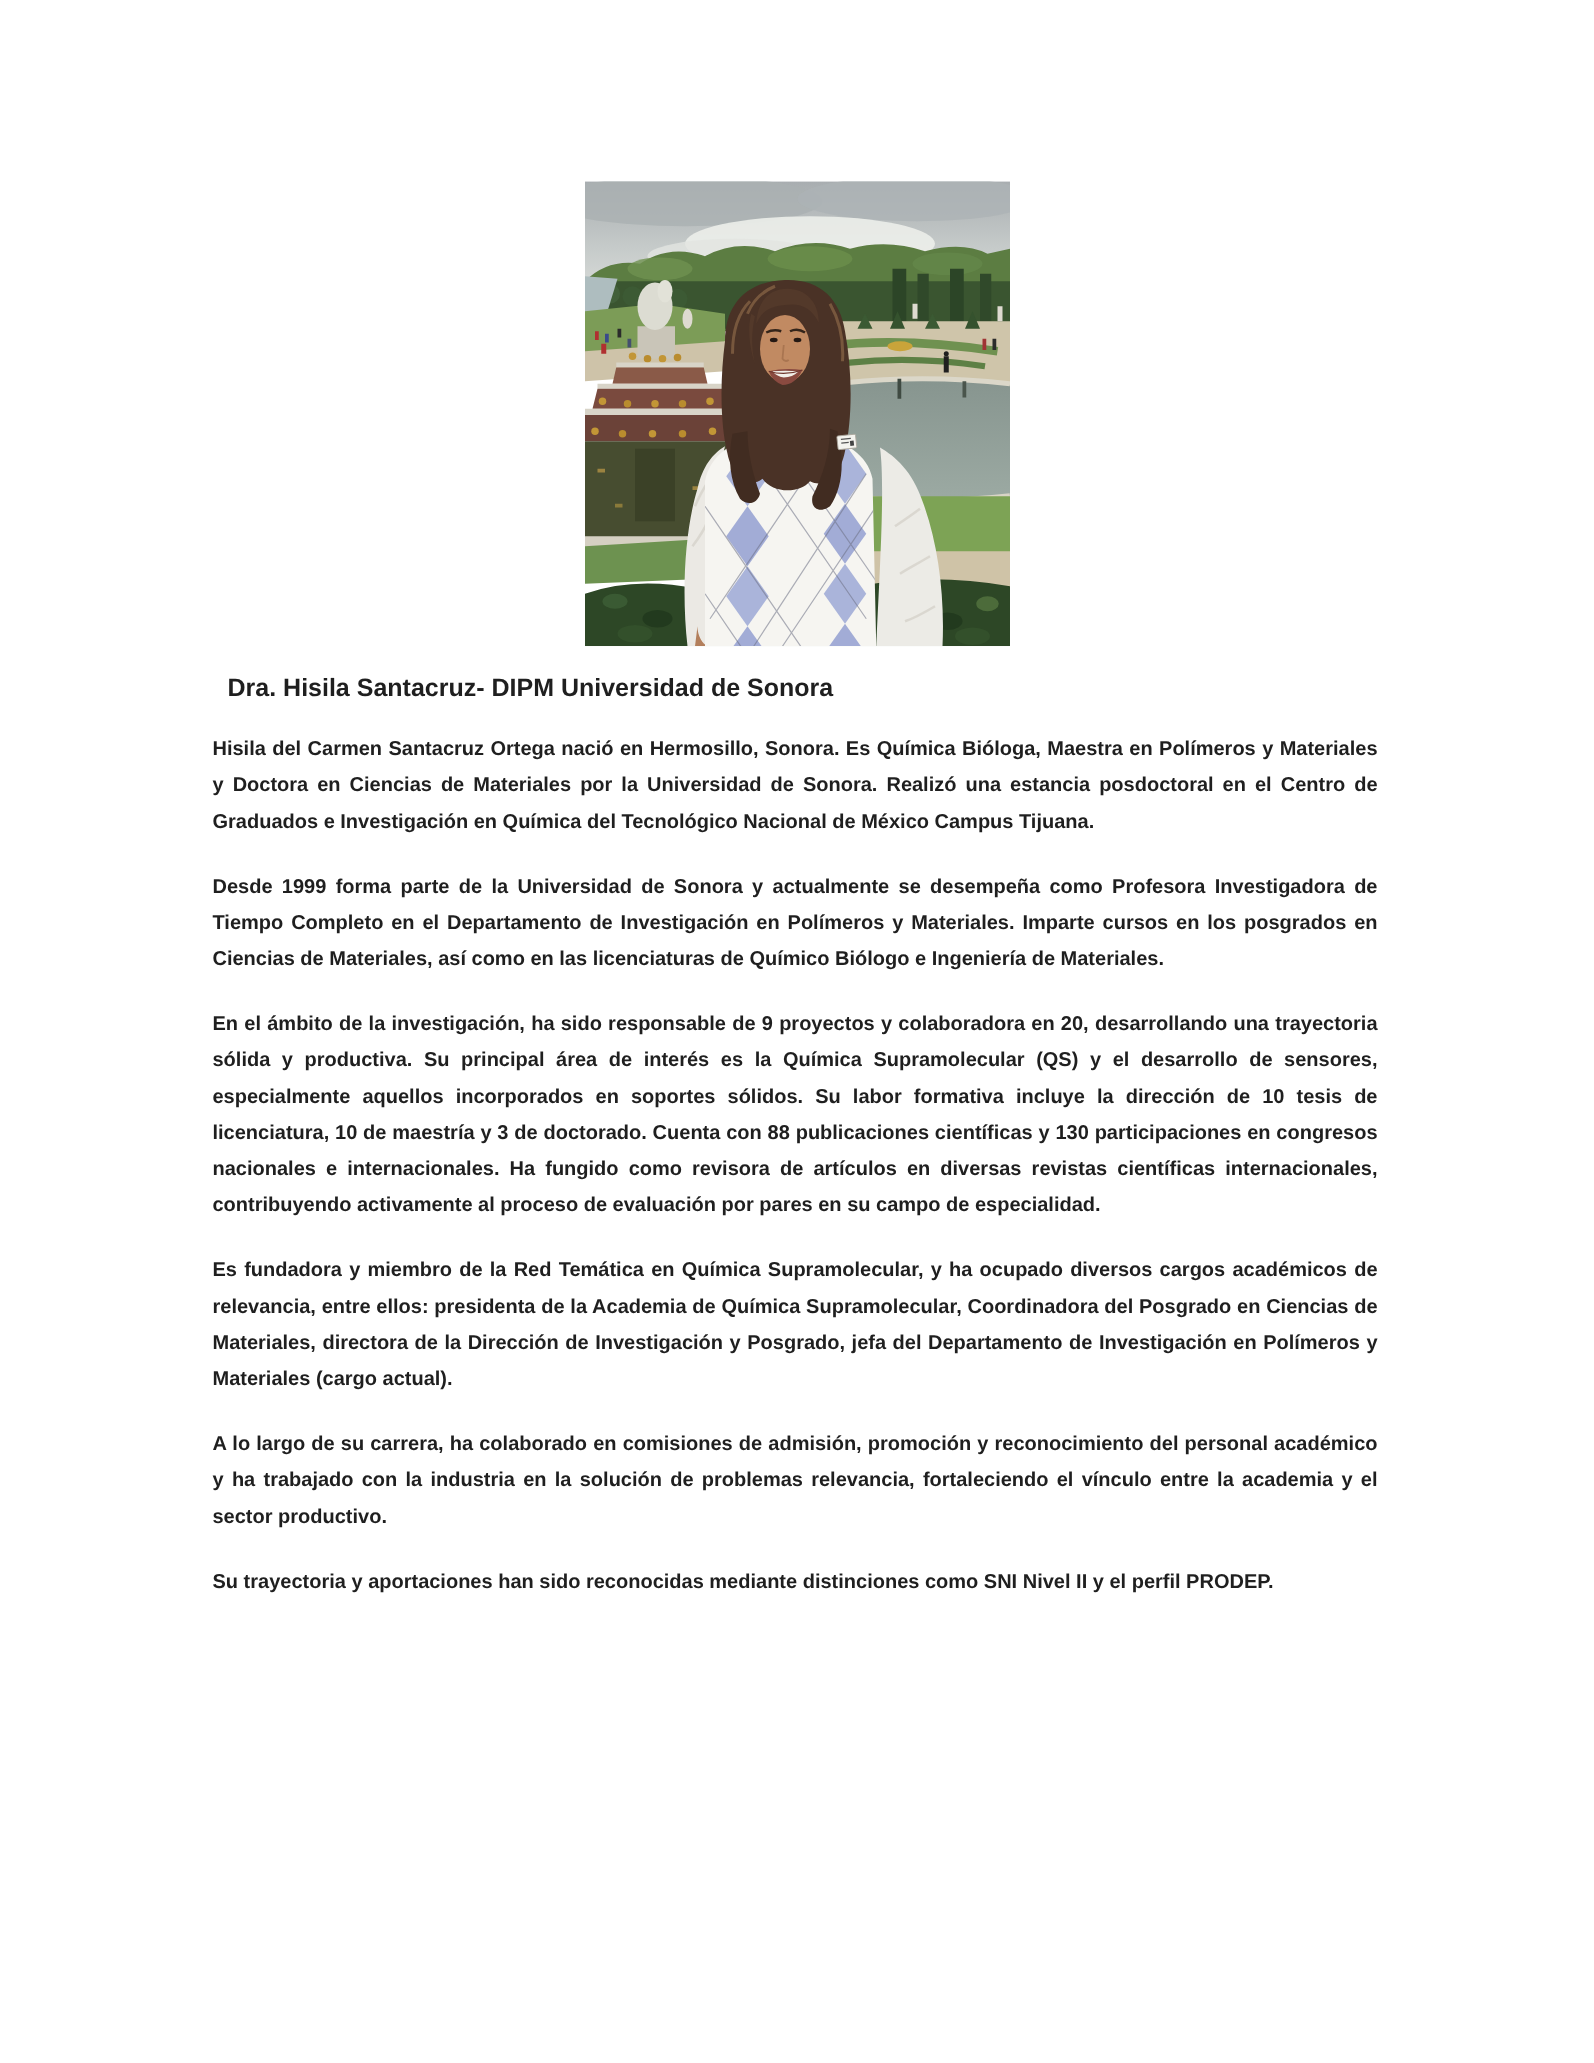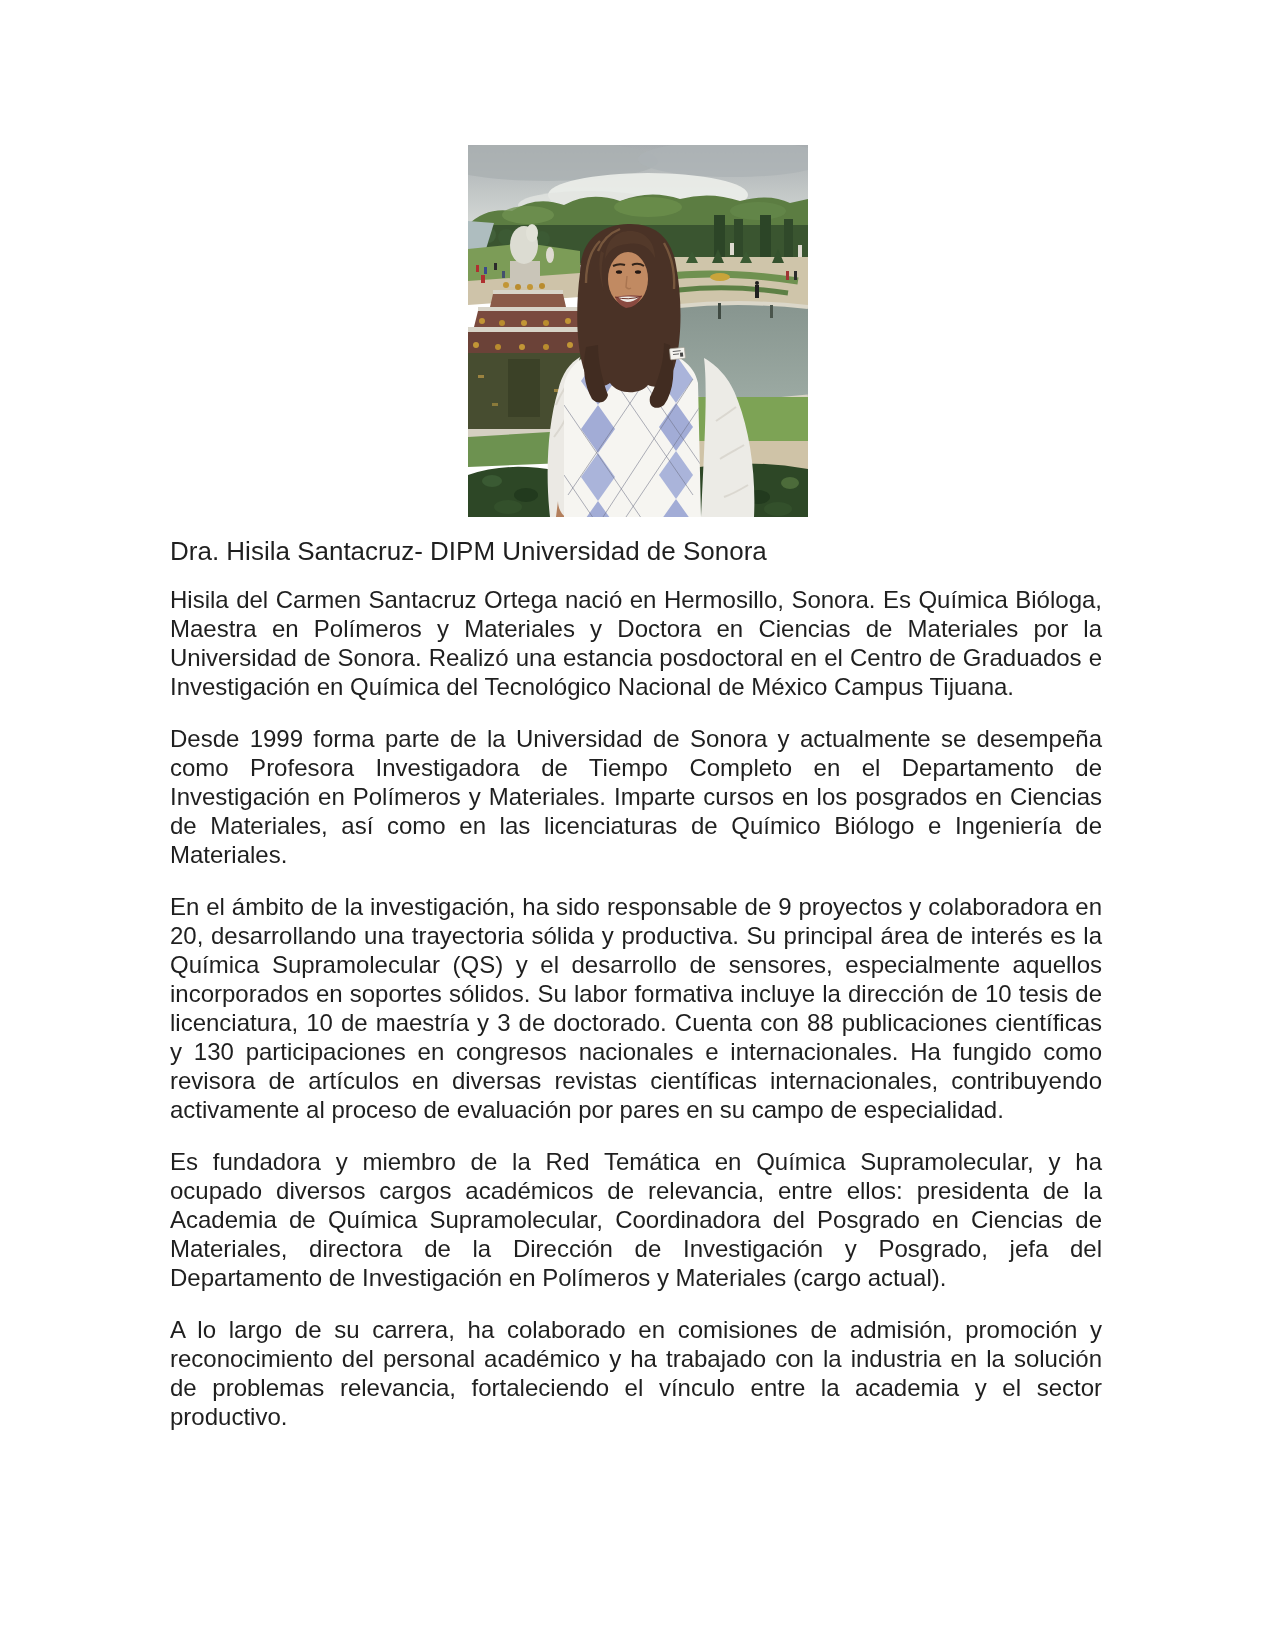--- a/index.html
+++ b/index.html
@@ -21,31 +21,32 @@
     overflow:hidden;
   }
   .photo-wrap svg{display:block;width:100%;height:100%;}
   .content{
     position:absolute;
     left:170px;
     top:537px;
     width:932px;
   }
   .doc-title{
-    font-size:26px;
+    font-size:20px;
     line-height:29px;
-    font-weight:normal;
-    margin:0 0 19px 0;
+    font-weight:bold;
+    margin:0 0 19px 12px;
   }
   .doc-par{
-    font-size:24px;
+    font-size:16px;
     line-height:29px;
     margin:0 0 23px 0;
     text-align:justify;
     text-justify:inter-word;
+    font-weight:bold;
   }
 </style>
 </head>
 <body>
 
 <div class="page">
 
   <div class="photo-wrap" role="img" aria-label="Fotografía de la Dra. Hisila Santacruz sonriendo frente a la fuente de Latona y los jardines de Versalles; cabello castaño ondulado, camisa blanca y chaleco blanco con rombos lila.">
     <svg viewBox="0 0 340 372" preserveAspectRatio="none">
       <defs>
@@ -227,15 +228,16 @@
     </svg>
   </div>
 
   <div class="content">
     <h1 class="doc-title">Dra. Hisila Santacruz- DIPM Universidad de Sonora</h1>
     <p class="doc-par">Hisila del Carmen Santacruz Ortega nació en Hermosillo, Sonora. Es Química Bióloga, Maestra en Polímeros y Materiales y Doctora en Ciencias de Materiales por la Universidad de Sonora. Realizó una estancia posdoctoral en el Centro de Graduados e Investigación en Química del Tecnológico Nacional de México Campus Tijuana.</p>
     <p class="doc-par">Desde 1999 forma parte de la Universidad de Sonora y actualmente se desempeña como Profesora Investigadora de Tiempo Completo en el Departamento de Investigación en Polímeros y Materiales. Imparte cursos en los posgrados en Ciencias de Materiales, así como en las licenciaturas de Químico Biólogo e Ingeniería de Materiales.</p>
     <p class="doc-par">En el ámbito de la investigación, ha sido responsable de 9 proyectos y colaboradora en 20, desarrollando una trayectoria sólida y productiva. Su principal área de interés es la Química Supramolecular (QS) y el desarrollo de sensores, especialmente aquellos incorporados en soportes sólidos. Su labor formativa incluye la dirección de 10 tesis de licenciatura, 10 de maestría y 3 de doctorado. Cuenta con 88 publicaciones científicas y 130 participaciones en congresos nacionales e internacionales. Ha fungido como revisora de artículos en diversas revistas científicas internacionales, contribuyendo activamente al proceso de evaluación por pares en su campo de especialidad.</p>
     <p class="doc-par">Es fundadora y miembro de la Red Temática en Química Supramolecular, y ha ocupado diversos cargos académicos de relevancia, entre ellos: presidenta de la Academia de Química Supramolecular, Coordinadora del Posgrado en Ciencias de Materiales, directora de la Dirección de Investigación y Posgrado, jefa del Departamento de Investigación en Polímeros y Materiales (cargo actual).</p>
     <p class="doc-par">A lo largo de su carrera, ha colaborado en comisiones de admisión, promoción y reconocimiento del personal académico y ha trabajado con la industria en la solución de problemas relevancia, fortaleciendo el vínculo entre la academia y el sector productivo.</p>
+    <p class="doc-par">Su trayectoria y aportaciones han sido reconocidas mediante distinciones como SNI Nivel II y el perfil PRODEP.</p>
   </div>
 
 </div>
 
 </body></html>

